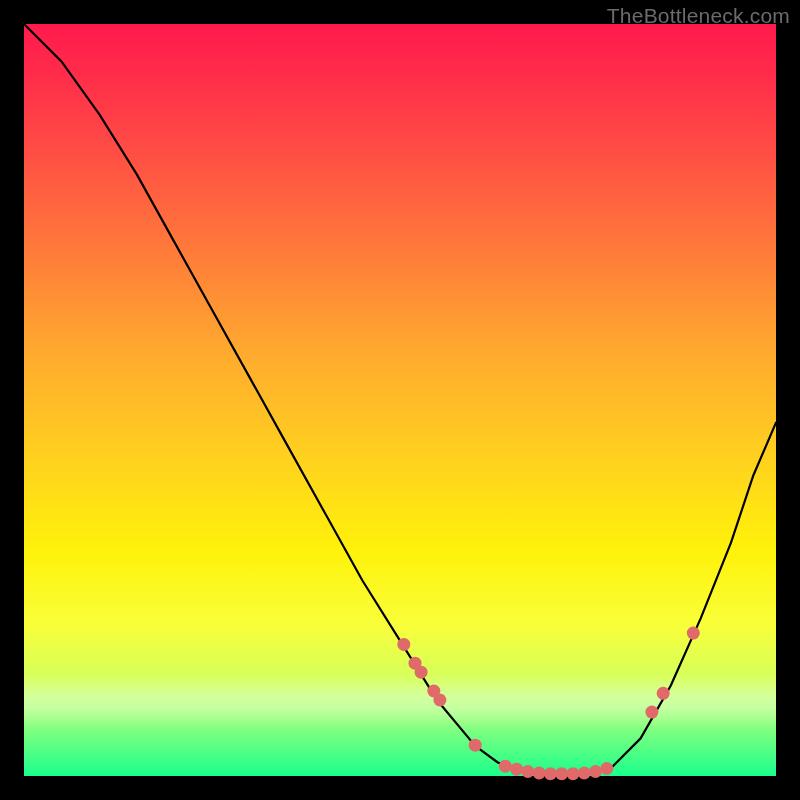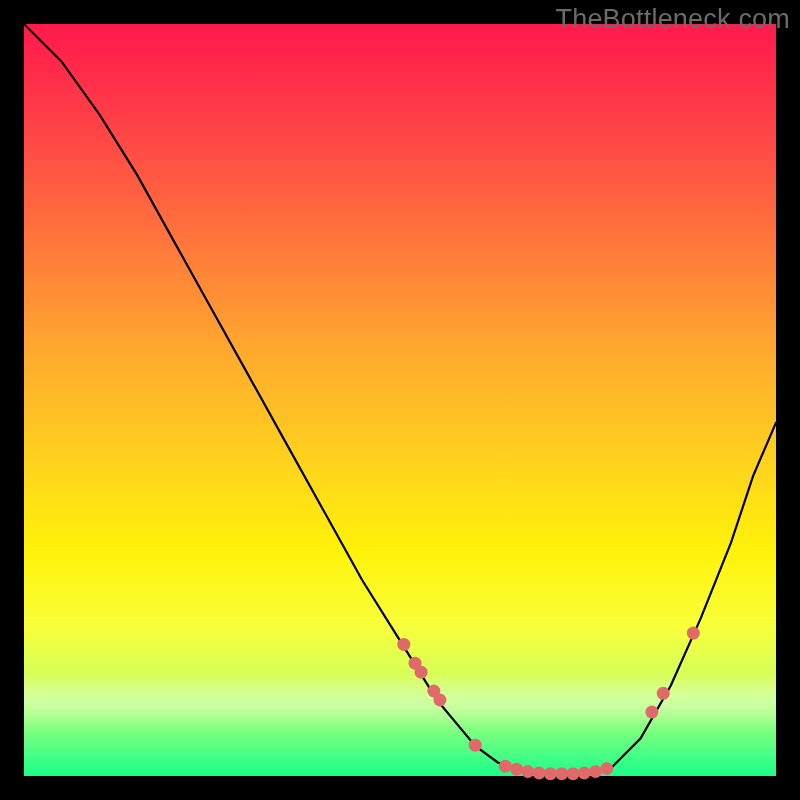--- a/index.html
+++ b/index.html
@@ -61,21 +61,21 @@
     top: 0;
     width: 752px;
     height: 752px;
     overflow: visible;
   }
   .watermark {
     position: absolute;
     top: 4px;
     right: 10px;
     color: #6b6b6b;
-    font-size: 27px;
+    font-size: 21px;
     letter-spacing: 0.2px;
     user-select: none;
   }
 </style>
 </head>
 <body>
 
 <div class="frame">
   <div class="plot"></div>
   <div class="white-band"></div>

